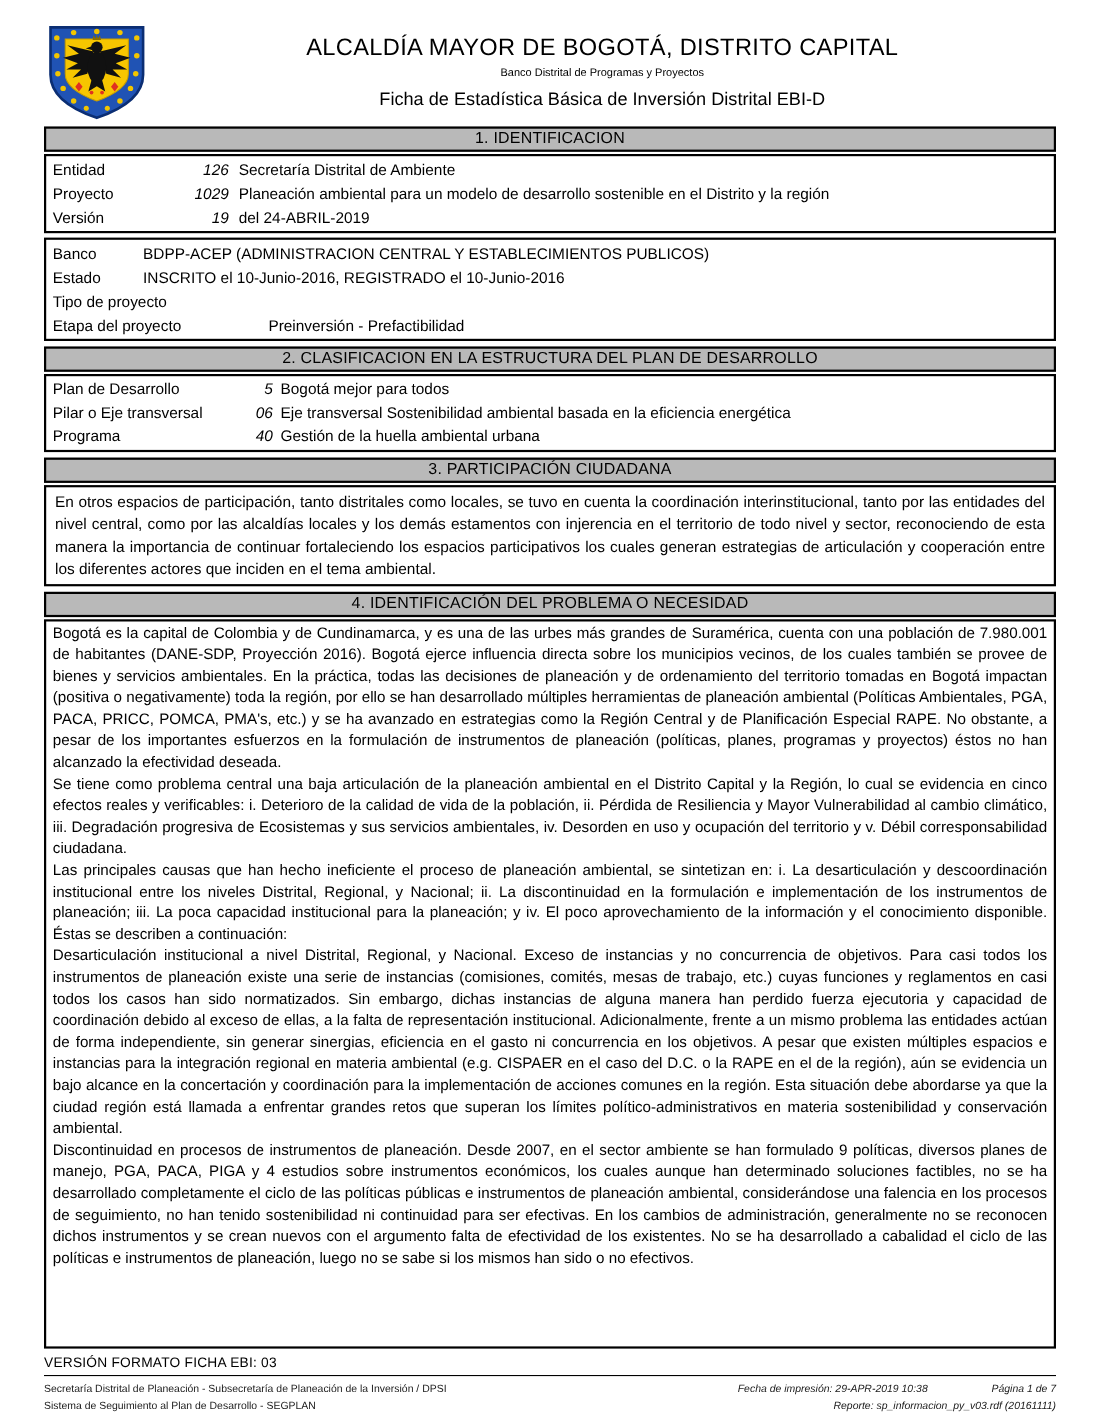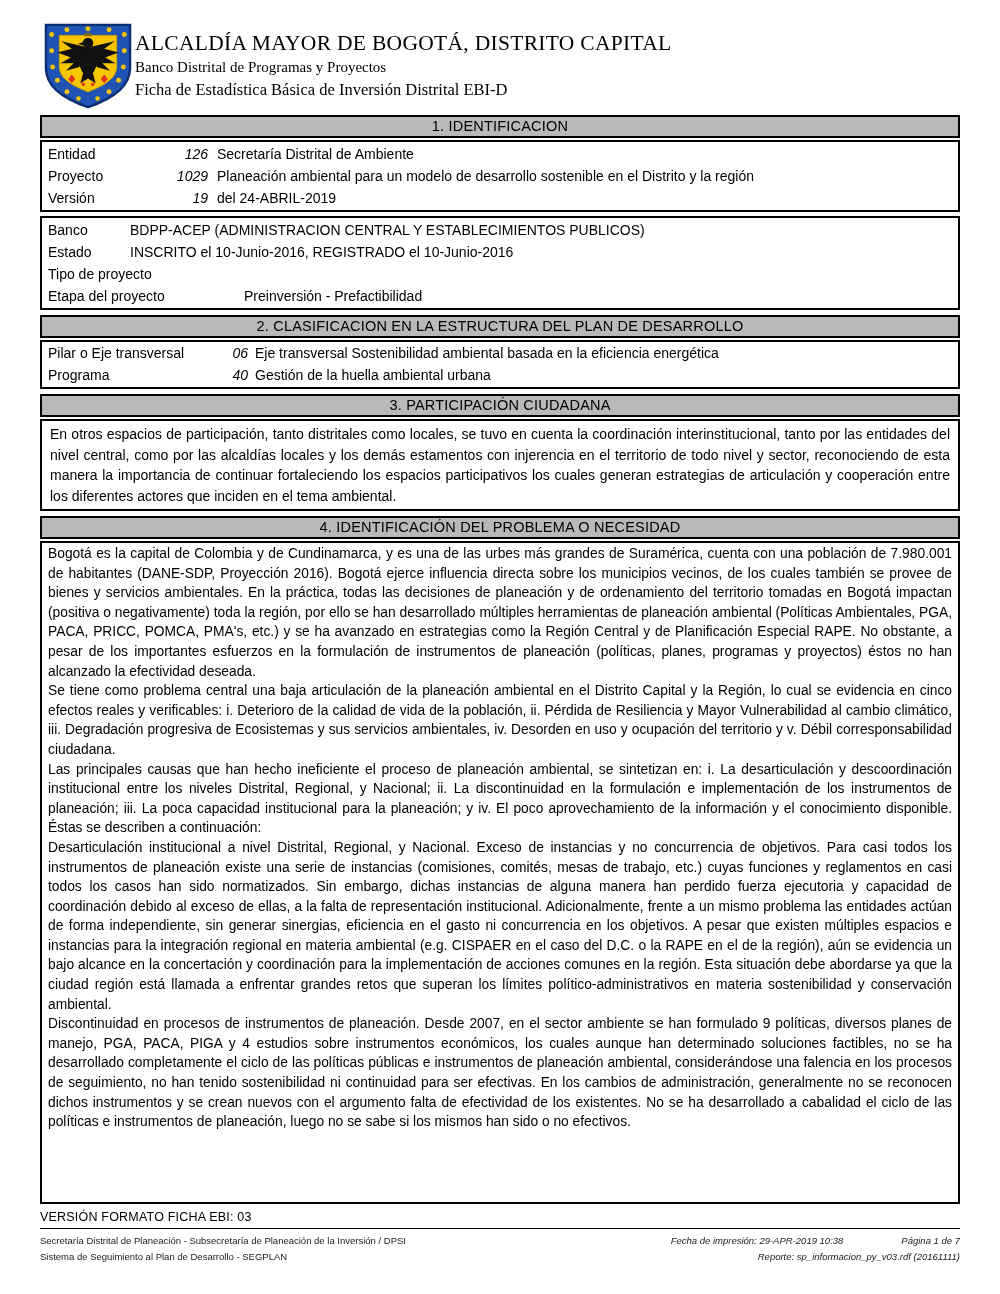--- a/index.html
+++ b/index.html
@@ -4,23 +4,23 @@
 <style>
   html,body{margin:0;padding:0;background:#e8e8e8;}
   .page{
     width:1000px;height:1294px;box-sizing:border-box;background:#ffffff;
     padding:20px 40px 8px 40px;overflow:hidden;position:relative;
     font-family:"Liberation Sans", sans-serif;color:#000;
   }
   
   .doc-header{position:relative;height:92px;margin-bottom:3px;}
   .logo{position:absolute;left:-2px;top:2px;width:100px;height:88px;}
-  .titles{margin-left:95px;text-align:left;padding-top:10px;font-family:Liberation Serif, serif;}
+  .titles{margin-left:95px;text-align:center;padding-top:10px;}
   .t1{font-size:21.5px;letter-spacing:.3px;line-height:26px;}
-  .t2{font-size:15px;line-height:22px;}
+  .t2{font-size:10px;line-height:22px;}
   .t3{font-size:16.5px;line-height:24px;}
   
   .bar{
     border:2px solid #000;background:#b9b9b9;text-align:center;
     font-size:14.5px;line-height:19px;height:19px;letter-spacing:.2px;
   }
   .box{border:2px solid #000;background:#fff;padding:1px 6px;}
   .gap2{height:2px;} .gap4{height:4px;} .gap5{height:5px;}
   
   .kv{display:flex;font-size:14px;line-height:22px;}
@@ -134,20 +134,25 @@
       <span class="k">Etapa del proyecto</span>
       <span class="v">Preinversión - Prefactibilidad</span>
     </div>
   </div>
   <div class="gap5"></div>
 
   <div class="bar">2. CLASIFICACION EN LA ESTRUCTURA DEL PLAN DE DESARROLLO</div>
   <div class="gap2"></div>
   <div class="box sec2">
     <div class="kv">
+      <span class="k">Plan de Desarrollo</span>
+      <span class="code">5</span>
+      <span class="v">Bogotá mejor para todos</span>
+    </div>
+    <div class="kv">
       <span class="k">Pilar o Eje transversal</span>
       <span class="code">06</span>
       <span class="v">Eje transversal Sostenibilidad ambiental basada en la eficiencia energética</span>
     </div>
     <div class="kv">
       <span class="k">Programa</span>
       <span class="code">40</span>
       <span class="v">Gestión de la huella ambiental urbana</span>
     </div>
   </div>

